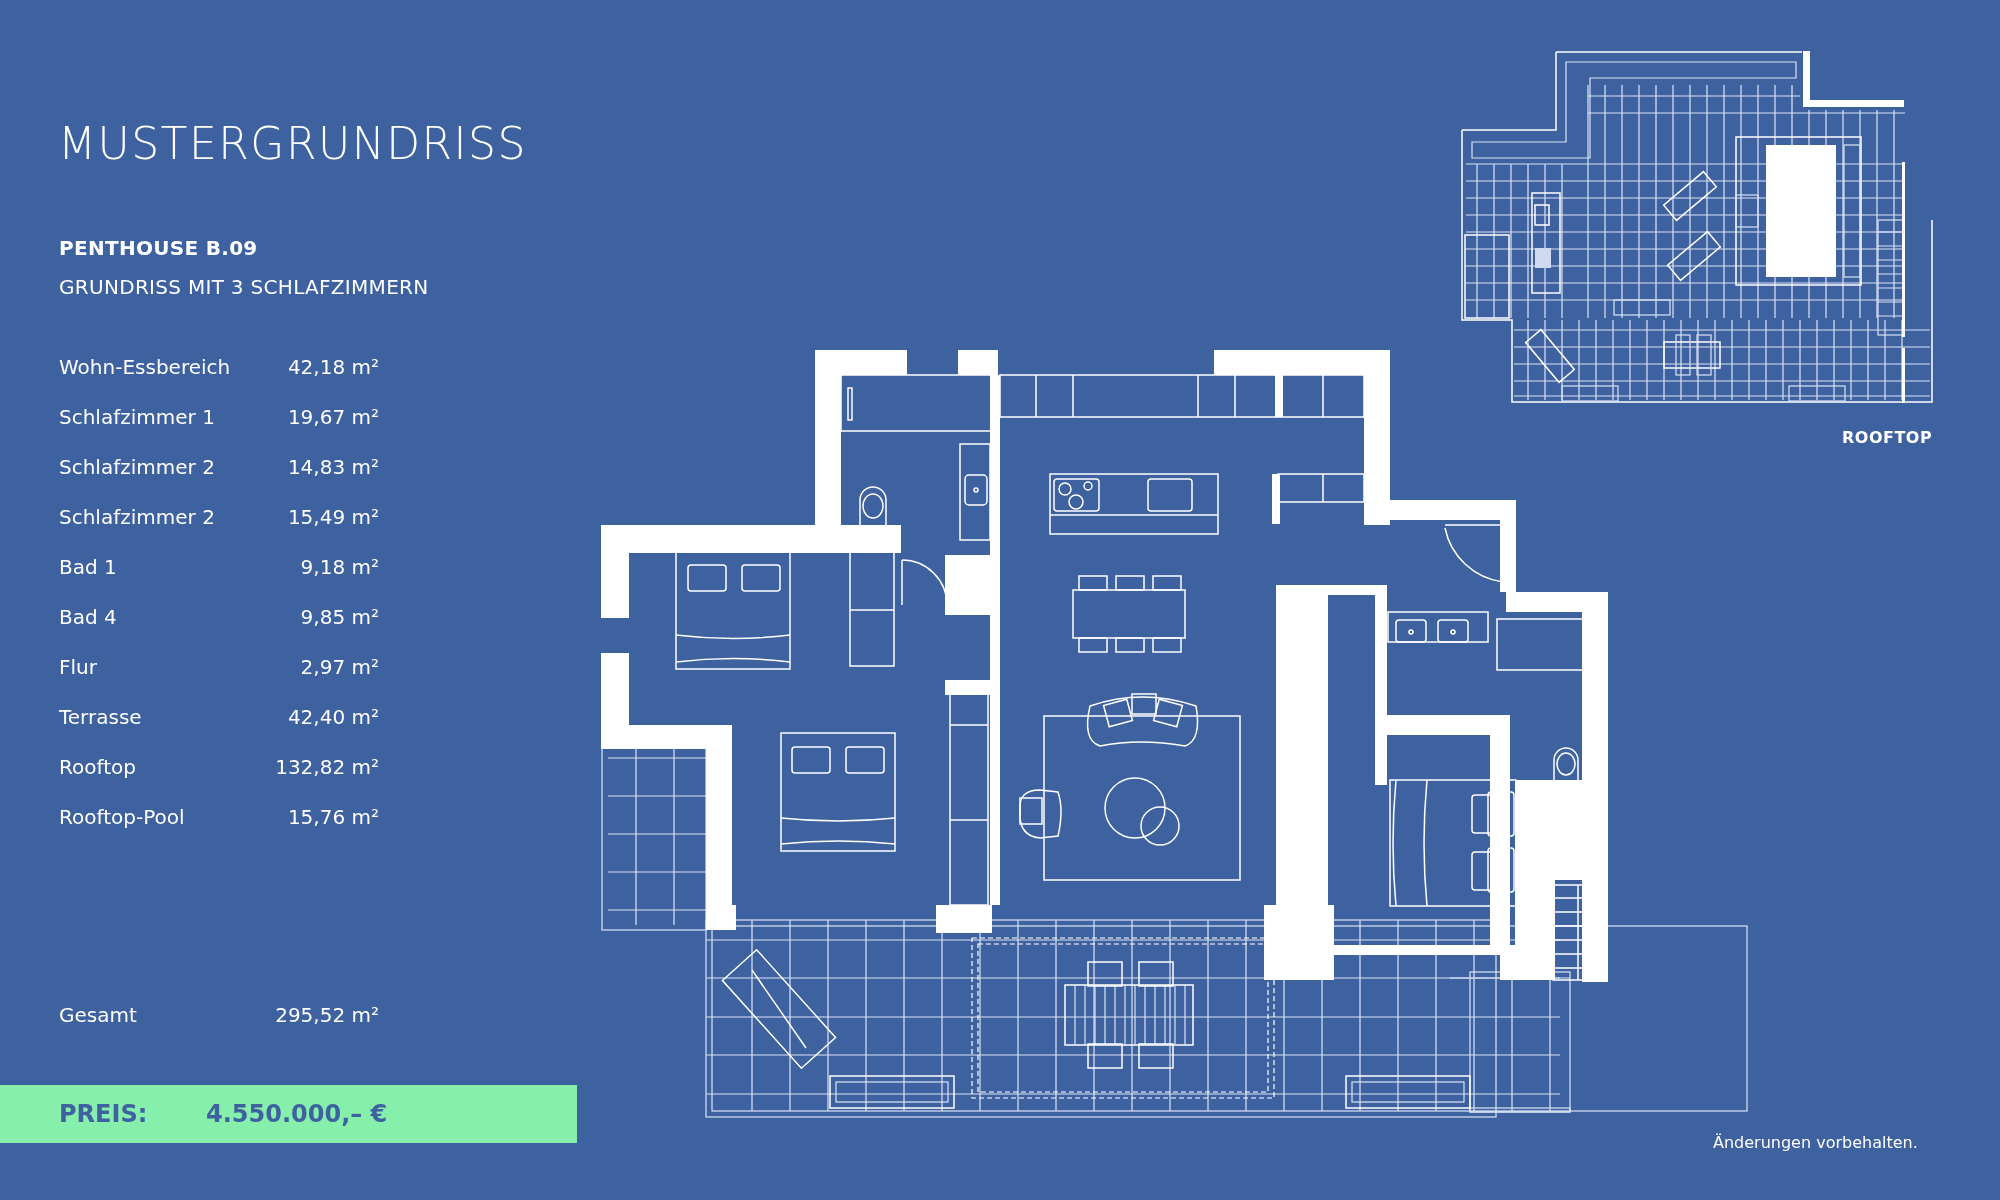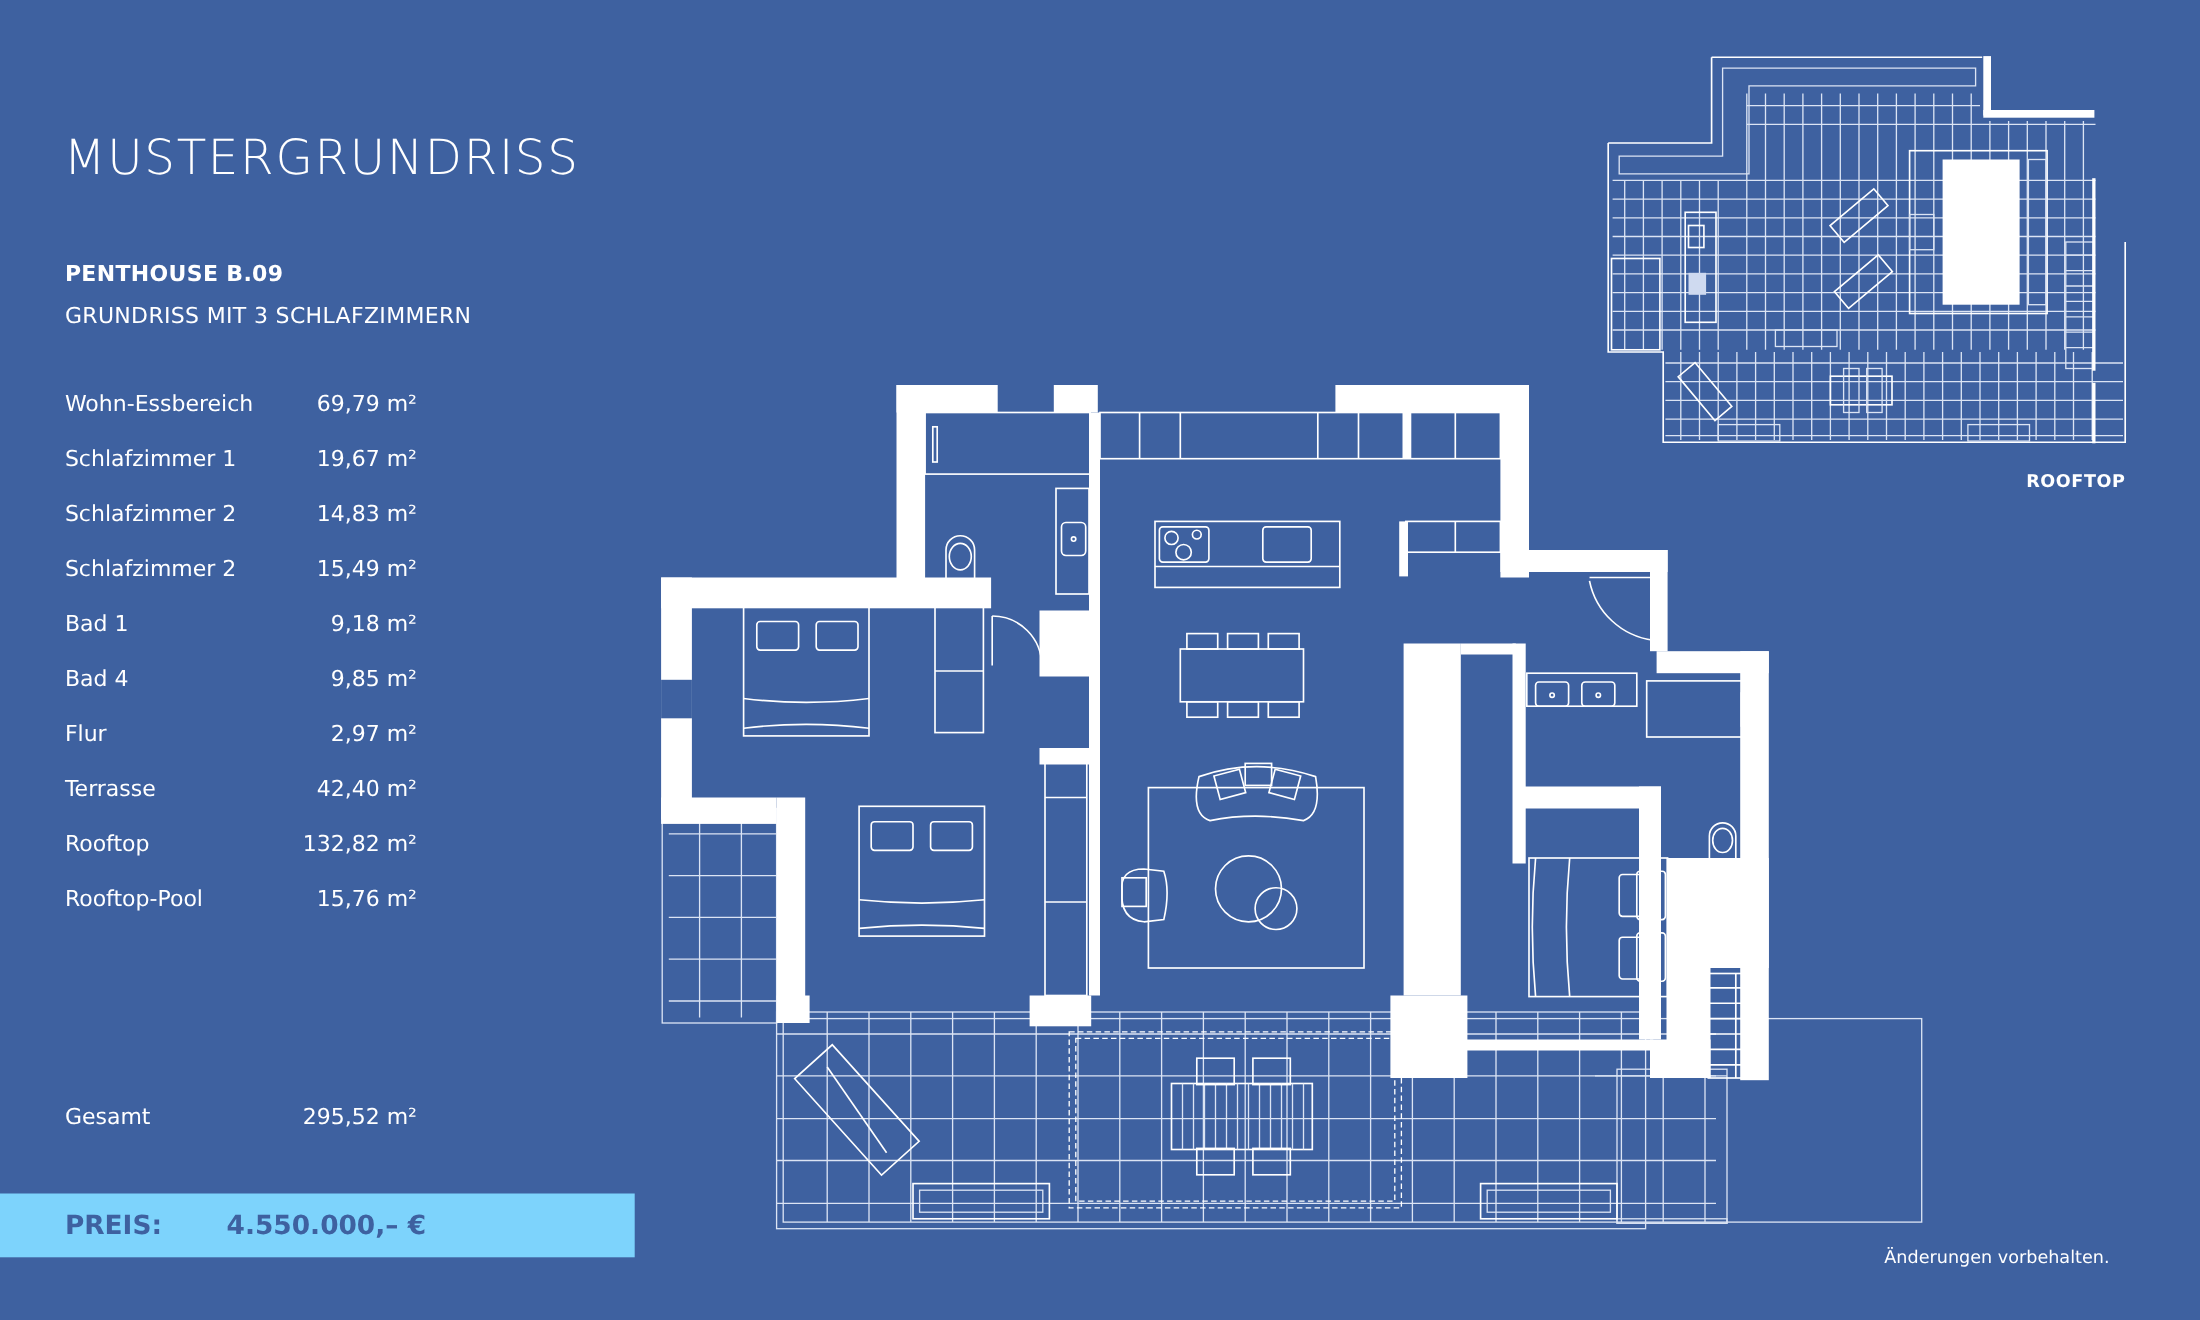--- a/index.html
+++ b/index.html
@@ -27,21 +27,21 @@
     font-size: 20px; line-height: 30px;
   }
   .area-value { text-align: right; }
   .total-row {
     position: absolute; left: 59px; top: 1003px; width: 320px;
     display: flex; justify-content: space-between;
     font-size: 20px;
   }
   .price-bar {
     position: absolute; left: 0; top: 1085px; width: 577px; height: 58px;
-    background: #7dd3fc; color: #3e61a0; font-weight: bold; font-size: 24px;
+    background: #86efac; color: #3e61a0; font-weight: bold; font-size: 24px;
     display: flex; align-items: center; text-decoration: underline;
   }
   .price-label { position: absolute; left: 59px; }
   .price-value { position: absolute; left: 206px; }
   .rooftop-label {
     position: absolute; left: 1842px; top: 428px;
     font-size: 16px; font-weight: bold; letter-spacing: 0.5px;
   }
   .footnote {
     position: absolute; left: 1713px; top: 1133px;
@@ -56,21 +56,21 @@
 </head>
 <body>
 
 <div class="title">MUSTERGRUNDRISS</div>
 <div class="unit-name">PENTHOUSE B.09</div>
 <div class="unit-sub">GRUNDRISS MIT 3 SCHLAFZIMMERN</div>
 
 <div class="areas">
   <div class="area-row">
       <span>Wohn-Essbereich</span>
-      <span class="area-value">69,79 m²</span>
+      <span class="area-value">42,18 m²</span>
     </div>
   <div class="area-row">
       <span>Schlafzimmer 1</span>
       <span class="area-value">19,67 m²</span>
     </div>
   <div class="area-row">
       <span>Schlafzimmer 2</span>
       <span class="area-value">14,83 m²</span>
     </div>
   <div class="area-row">

